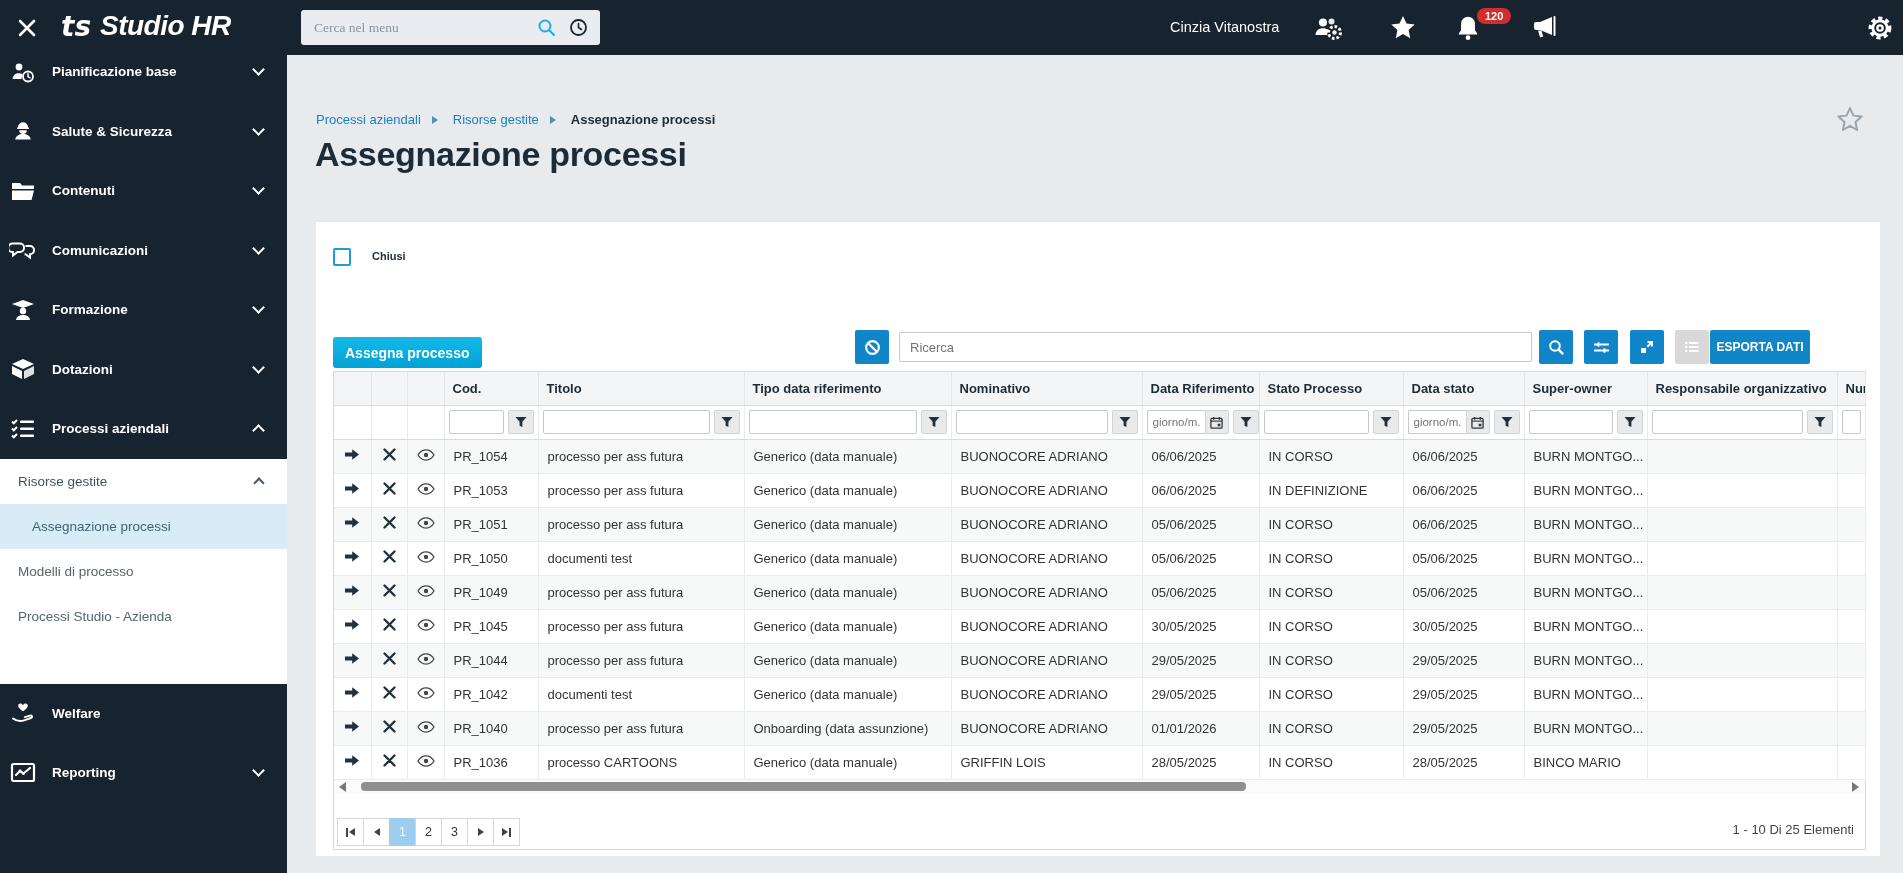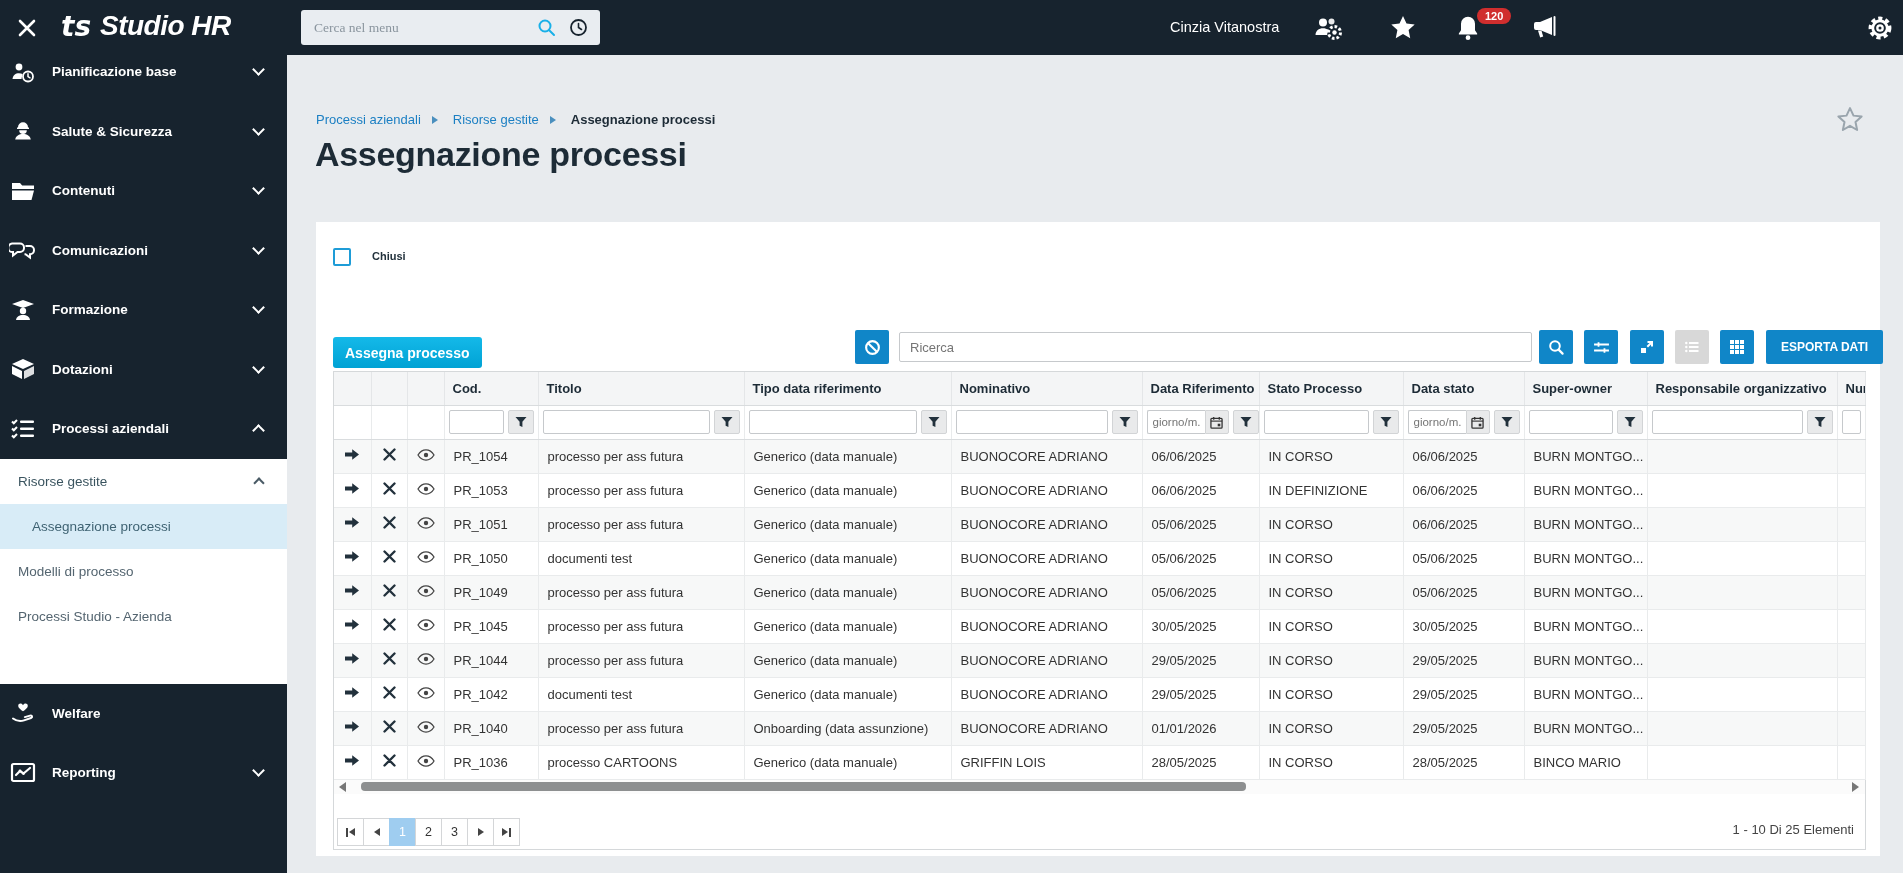--- a/index.html
+++ b/index.html
@@ -47,21 +47,21 @@
   .page-title { position:absolute; left:28px; top:80px; font-size:34px; font-weight:bold; color:#1d2b36; letter-spacing:-0.3px; }
 
   
   .card { position:absolute; left:29px; top:167px; width:1564px; height:634px; background:#ffffff; }
   .chk { position:absolute; left:17px; top:26px; width:18px; height:18px; background:#fff; border:2px solid #1e9cd7; border-radius:2px; cursor:pointer; }
   .chk-label { position:absolute; left:56px; top:28px; font-size:11px; font-weight:bold; color:#22313c; }
   .btn-assegna { position:absolute; left:17px; top:71px; height:31px; padding:0 12px; background:linear-gradient(#14b9e9,#00a2d4); color:#fff; font-size:14px; font-weight:bold; border:none; border-radius:3px; cursor:pointer; display:flex; align-items:center; font-family:"Liberation Sans",sans-serif;margin-top:44px; }
   .tool-sq { position:absolute; top:108px; width:34px; height:34px; background:#1086c8; border:none; border-radius:2px; display:flex; align-items:center; justify-content:center; cursor:pointer; }
   .tool-sq.disabled { background:#d8d8d8; cursor:default; }
   .inp-ricerca { position:absolute; left:583px; top:110px; width:633px; height:30px; border:1px solid #c6c9cc; border-radius:2px; padding:0 10px; font-size:13px; color:#333; outline:none; font-family:"Liberation Sans",sans-serif; }
-  .btn-export { position:absolute; left:1450px; top:108px; width:117px; height:34px; background:#1086c8; color:#fff; border:none; border-radius:2px; font-size:12px; font-weight:bold; cursor:pointer; font-family:"Liberation Sans",sans-serif; }
+  .btn-export { position:absolute; left:1394px; top:108px; width:100px; height:34px; background:#1086c8; color:#fff; border:none; border-radius:2px; font-size:12px; font-weight:bold; cursor:pointer; font-family:"Liberation Sans",sans-serif; }
 
   
   .grid-wrap { position:absolute; left:17px; top:149px; width:1533px; height:479px; border:1px solid #d5d8da; background:#fff; }
   table { border-collapse:collapse; table-layout:fixed; width:1531px; font-size:13px; color:#333; }
   thead th { background:#f4f5f6; font-weight:bold; color:#1d2b36; text-align:left; height:33px; padding:0 8px; border-bottom:1px solid #d9dcde; border-right:1px solid #e4e6e8; white-space:nowrap; overflow:hidden; }
   tr.filters td { height:34px; background:#fff; border-bottom:1px solid #d9dcde; border-right:1px solid #e9ebec; padding:0 4px; overflow:hidden; }
   tbody td { height:34px; padding:0 9px; border-bottom:1px solid #e9ebec; border-right:1px solid #e9ebec; white-space:nowrap; overflow:hidden; }
   tbody tr:nth-child(odd) { background:#f7f8f8; }
   tbody tr:nth-child(even) { background:#ffffff; }
   td.c-ic { text-align:center; padding:0; cursor:pointer; }

